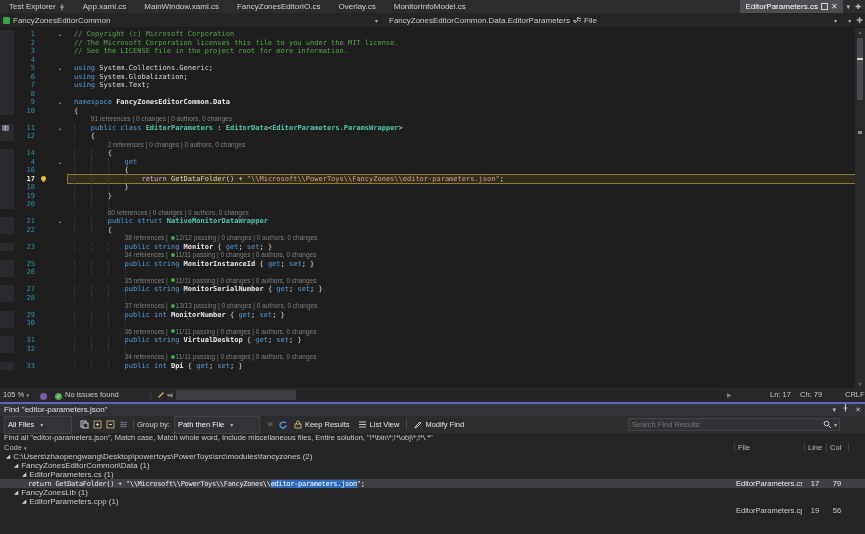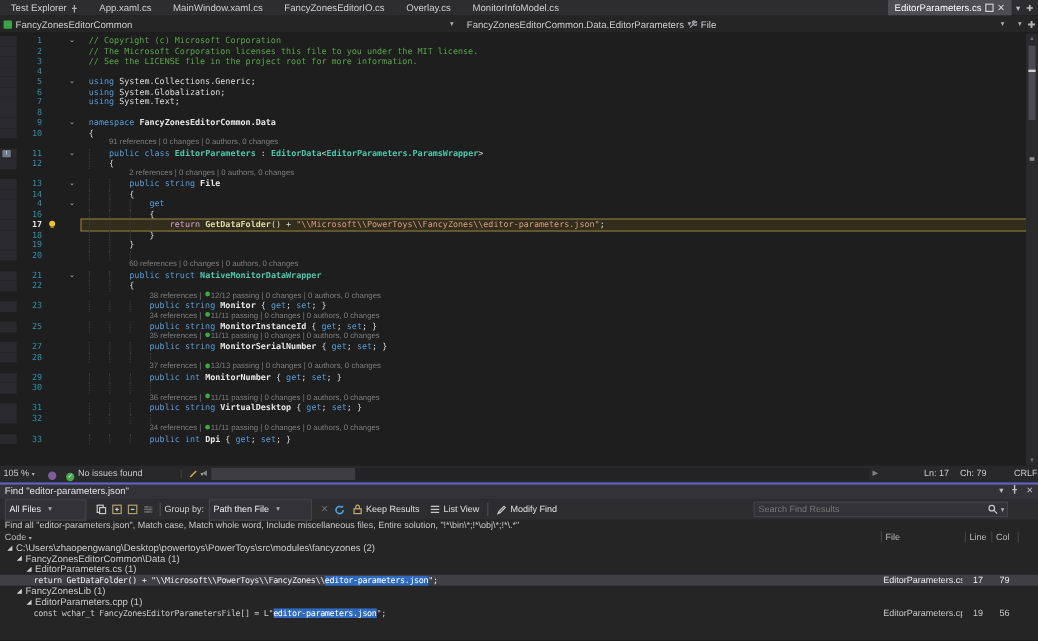--- a/index.html
+++ b/index.html
@@ -32,21 +32,21 @@
   .cur .lnum{color:#e8e8e8;font-weight:bold;}
   .glyph{width:14px;flex:0 0 14px;position:relative;}
   .fold{width:16px;flex:0 0 16px;color:#bdbdbd;font-size:6px;text-align:center;font-family:"Liberation Sans",sans-serif;}
   .codetxt{flex:1;white-space:pre;padding-left:6px;color:#dcdcdc;}
   .cur .codetxt{outline:1px solid #8c7a3c;background:#332e1c;}
   .codelens{height:8.5px;line-height:8.5px;font-size:6.5px;color:#7f7f7f;
             font-family:"Liberation Sans",sans-serif;white-space:pre;}
   .cldot{display:inline-block;width:4px;height:4px;border-radius:50%;background:#3fa944;margin:0 1px 1px 1px;vertical-align:middle;}
   .guide{position:absolute;top:0;bottom:0;width:0;border-left:1px dotted #3a3a3e;}
   .t-com{color:#57a64a}.t-kw{color:#569cd6}.t-ctrl{color:#d8a0df}
-  .t-type{color:#4ec9b0;font-weight:bold}.t-meth{color:#dcdcaa;font-weight:bold}
+  .t-type{color:#4ec9b0;font-weight:bold}.t-meth{color:#dcdcaa;font-weight:normal}
   .t-prop{color:#e6e6e6;font-weight:bold}.t-str{color:#d69d85}.t-txt{color:#dcdcdc}
   .bulb{position:absolute;left:3px;top:1px;width:5px;height:5px;border-radius:50%;background:#e5c532;}
   .bulb:after{content:"";position:absolute;left:1px;top:5px;width:3px;height:1px;background:#9b8522;}
   .micon{position:absolute;left:2px;top:1px;width:7px;height:6px;background:#6f7a8c;border-radius:1px;color:#fff;
          font-size:5px;line-height:6px;text-align:center;font-family:"Liberation Sans",sans-serif;}
   .vscroll{position:absolute;right:0;top:0;width:10px;height:360px;background:#2a2a2d;}
   .varrow{position:absolute;left:0;width:10px;height:8px;color:#6f6f6f;font-size:5px;text-align:center;line-height:8px;}
   .vthumb{position:absolute;left:2px;right:2px;top:10px;height:62px;background:#4a4a50;}
   .vcaretmark{position:absolute;left:2px;right:2px;top:30px;height:2px;background:#d0d0d0;}
   .vmark{position:absolute;left:3px;width:4px;height:3px;top:103px;background:#8a8a8a;}
@@ -247,29 +247,20 @@
           <span class="lnum">12</span>
           <span class="glyph"></span>
           <span class="fold"></span>
           <span class="codetxt"><span class="t-txt">    {</span></span>
         </div>
         <div class="codelens" style="padding-left: 107.712px;"><span>2 references | 0 changes | 0 authors, 0 changes</span></div>
         <div class="cline">
           <div class="guide" style="left: 74px;"></div>
           <div class="guide" style="left: 90.856px;"></div>
           <span class="bp"></span>
-          <span class="lnum">13</span>
-          <span class="glyph"></span>
-          <span class="fold">⌄</span>
-          <span class="codetxt"><span class="t-txt">        </span><span class="t-kw">public string </span><span class="t-prop">File</span></span>
-        </div>
-        <div class="cline">
-          <div class="guide" style="left: 74px;"></div>
-          <div class="guide" style="left: 90.856px;"></div>
-          <span class="bp"></span>
           <span class="lnum">14</span>
           <span class="glyph"></span>
           <span class="fold"></span>
           <span class="codetxt"><span class="t-txt">        {</span></span>
         </div>
         <div class="cline">
           <div class="guide" style="left: 74px;"></div>
           <div class="guide" style="left: 90.856px;"></div>
           <div class="guide" style="left: 107.712px;"></div>
           <span class="bp"></span>
@@ -363,20 +354,31 @@
         <div class="codelens" style="padding-left: 124.568px;"><span>34 references | </span><span class="cldot"></span><span>11/11 passing | 0 changes | 0 authors, 0 changes</span></div>
         <div class="cline">
           <div class="guide" style="left: 74px;"></div>
           <div class="guide" style="left: 90.856px;"></div>
           <div class="guide" style="left: 107.712px;"></div>
           <span class="bp"></span>
           <span class="lnum">25</span>
           <span class="glyph"></span>
           <span class="fold"></span>
           <span class="codetxt"><span class="t-txt">            </span><span class="t-kw">public string </span><span class="t-prop">MonitorInstanceId</span><span class="t-txt"> { </span><span class="t-kw">get</span><span class="t-txt">; </span><span class="t-kw">set</span><span class="t-txt">; }</span></span>
+        </div>
+        <div class="cline">
+          <div class="guide" style="left: 74px;"></div>
+          <div class="guide" style="left: 90.856px;"></div>
+          <div class="guide" style="left: 107.712px;"></div>
+          <div class="guide" style="left: 124.568px;"></div>
+          <span class="bp"></span>
+          <span class="lnum">26</span>
+          <span class="glyph"></span>
+          <span class="fold"></span>
+          <span class="codetxt"></span>
         </div>
         <div class="codelens" style="padding-left: 124.568px;"><span>35 references | </span><span class="cldot"></span><span>11/11 passing | 0 changes | 0 authors, 0 changes</span></div>
         <div class="cline">
           <div class="guide" style="left: 74px;"></div>
           <div class="guide" style="left: 90.856px;"></div>
           <div class="guide" style="left: 107.712px;"></div>
           <span class="bp"></span>
           <span class="lnum">27</span>
           <span class="glyph"></span>
           <span class="fold"></span>
@@ -581,17 +583,17 @@
       <span class="hc" style="left:826px;width:22px;">Col</span>
       <span class="hc" style="left:848px;width:1px;"></span>
     </div>
     <div class="fp-rows" id="fprows">
         <div class="frow" style="padding-left: 6px;"><span class="tri">◢</span><span>C:\Users\zhaopengwang\Desktop\powertoys\PowerToys\src\modules\fancyzones (2)</span></div>
         <div class="frow" style="padding-left: 14px;"><span class="tri">◢</span><span>FancyZonesEditorCommon\Data (1)</span></div>
         <div class="frow" style="padding-left: 22px;"><span class="tri">◢</span><span>EditorParameters.cs (1)</span></div>
         <div class="frow sel"><span class="mtext" style="padding-left: 28px;"><span>return GetDataFolder() + "\\Microsoft\\PowerToys\\FancyZones\\</span><span class="mhl">editor-parameters.json</span><span>";</span></span><span class="cellf">EditorParameters.cs</span><span class="celll">17</span><span class="cellc">79</span></div>
         <div class="frow" style="padding-left: 14px;"><span class="tri">◢</span><span>FancyZonesLib (1)</span></div>
         <div class="frow" style="padding-left: 22px;"><span class="tri">◢</span><span>EditorParameters.cpp (1)</span></div>
-        <div class="frow"><span class="mtext" style="padding-left: 28px;"><span>const wchar_t FancyZonesEditorParametersFile[] = L"</span><span class="mhl">editor-parameters.json</span><span>";</span></span><span class="cellf">EditorParameters.cpp</span><span class="celll">19</span><span class="cellc">56</span></div>
+        <div class="frow"><span class="cellf">EditorParameters.cpp</span><span class="celll">19</span><span class="cellc">56</span></div>
       </div>
   </div>
 
 </div>
 
 </body></html>

